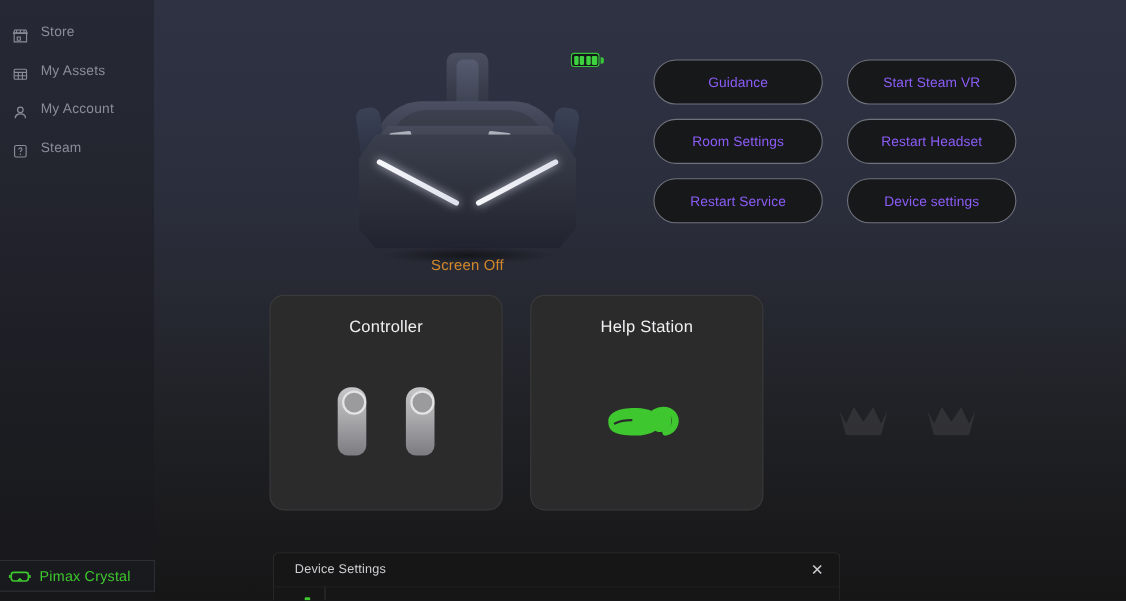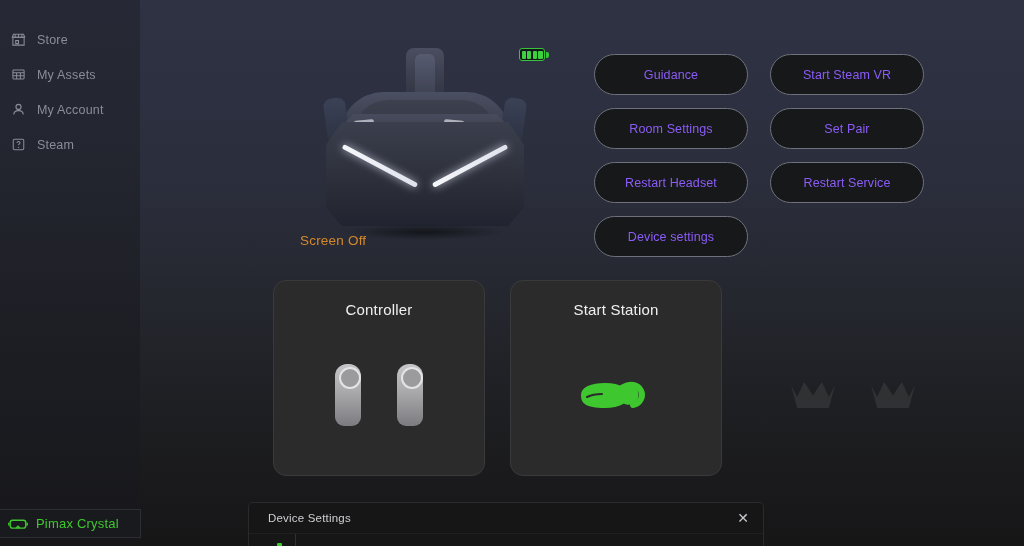--- a/index.html
+++ b/index.html
@@ -27,21 +27,21 @@
 
   
   #sidebar {
     position:absolute; left:0; top:0;
     width:140px; height:546px;
     background:linear-gradient(180deg,#262935 0%,#23252f 30%,#1d1e24 62%,#17171a 100%);
     z-index:5;
   }
   .nav-list { padding-top:22px; }
   .nav-item {
-    display:flex; align-items:center;
+    display:flex; 
     height:35px; padding-left:8px;
     cursor:default;
   }
   .nav-ico {
     width:20px; height:20px;
     display:flex; align-items:center; justify-content:center;
     margin-right:9px; flex:0 0 20px;
   }
   .nav-ico svg { display:block; }
   .nav-label {
@@ -158,43 +158,43 @@
     padding:1.5px;
   }
   .bat-shell span{ flex:1; height:100%; background:#3ed13f; border-radius:1px; }
   .bat-tip{
     width:2.5px; height:6px; background:#37c43a;
     border-radius:0 2px 2px 0; margin-left:1px;
   }
 
   #screen-status {
     position:absolute; left:0; top:199px; width:250px;
-    font-size:13.5px; color:#d4882a; letter-spacing:.2px;
+    text-align:center; font-size:13.5px; color:#d4882a; letter-spacing:.2px;
   }
 
   
   #actions {
     position:absolute; left:594px; top:54px;
     width:330px;
     display:grid; grid-template-columns:154px 154px;
     column-gap:22px; row-gap:13px;
   }
   .act-btn {
     height:41px; border-radius:21px;
     background:#17181a;
     border:1px solid #6f727c;
     color:#8b5cf6; font-size:12.5px;
     display:flex; align-items:center; justify-content:center;
     cursor:pointer; letter-spacing:.1px;
   }
 
   
   #cards {
-    position:absolute; left:245px; top:280px;
-    width:720px; height:196px;margin-left:28px;
+    position:absolute; left:245px; top:268px;
+    width:720px; height:196px;
   }
   .dev-card {
     position:absolute; top:0;
     width:212px; height:196px;
     border-radius:13px;
     background:#2b2b2c;
     border:1px solid #3a3a3c;
   }
   .dev-card.c1 { left:0; }
   .dev-card.c2 { left:237px; }
@@ -359,38 +359,37 @@
       <div class="hs-shadow"></div>
     </div>
 
     <div id="screen-status">Screen Off</div>
   </section>
 
   <section id="actions">
     <button class="act-btn">Guidance</button>
     <button class="act-btn">Start Steam VR</button>
     <button class="act-btn">Room Settings</button>
-    <button class="act-btn">Set Pair</button>
     <button class="act-btn">Restart Headset</button>
     <button class="act-btn">Restart Service</button>
     <button class="act-btn">Device settings</button>
   </section>
 
   <section id="cards">
 
     <div class="dev-card c1">
       <div class="dev-title">Controller</div>
       <div class="dev-art">
         <span class="ctrl"></span>
         <span class="ctrl"></span>
       </div>
     </div>
 
     <div class="dev-card c2">
-      <div class="dev-title">Start Station</div>
+      <div class="dev-title">Help Station</div>
       <div class="dev-art">
         <svg width="82" height="52" viewBox="0 0 82 52">
           <path d="M6 26c0-8 10-12 24-12 8 0 14 1.5 18 4 6-3 13-1.5 15 4.5 2 6-2 12-8 13-3 .5-5 0-6-1-5 3-12 4.5-19 4.5C10 39 6 34 6 26z" fill="#3ec72e"></path>
           <path d="M48 18c7-4 15-2.5 18 3.5 3 6-1 13-8 14.5" fill="none" stroke="#3ec72e" stroke-width="6" stroke-linecap="round"></path>
           <path d="M12 28c4-2 10-3 15-3" fill="none" stroke="#2a2b2c" stroke-width="2" stroke-linecap="round"></path>
         </svg>
       </div>
     </div>
 
     <div class="dev-card c3">

